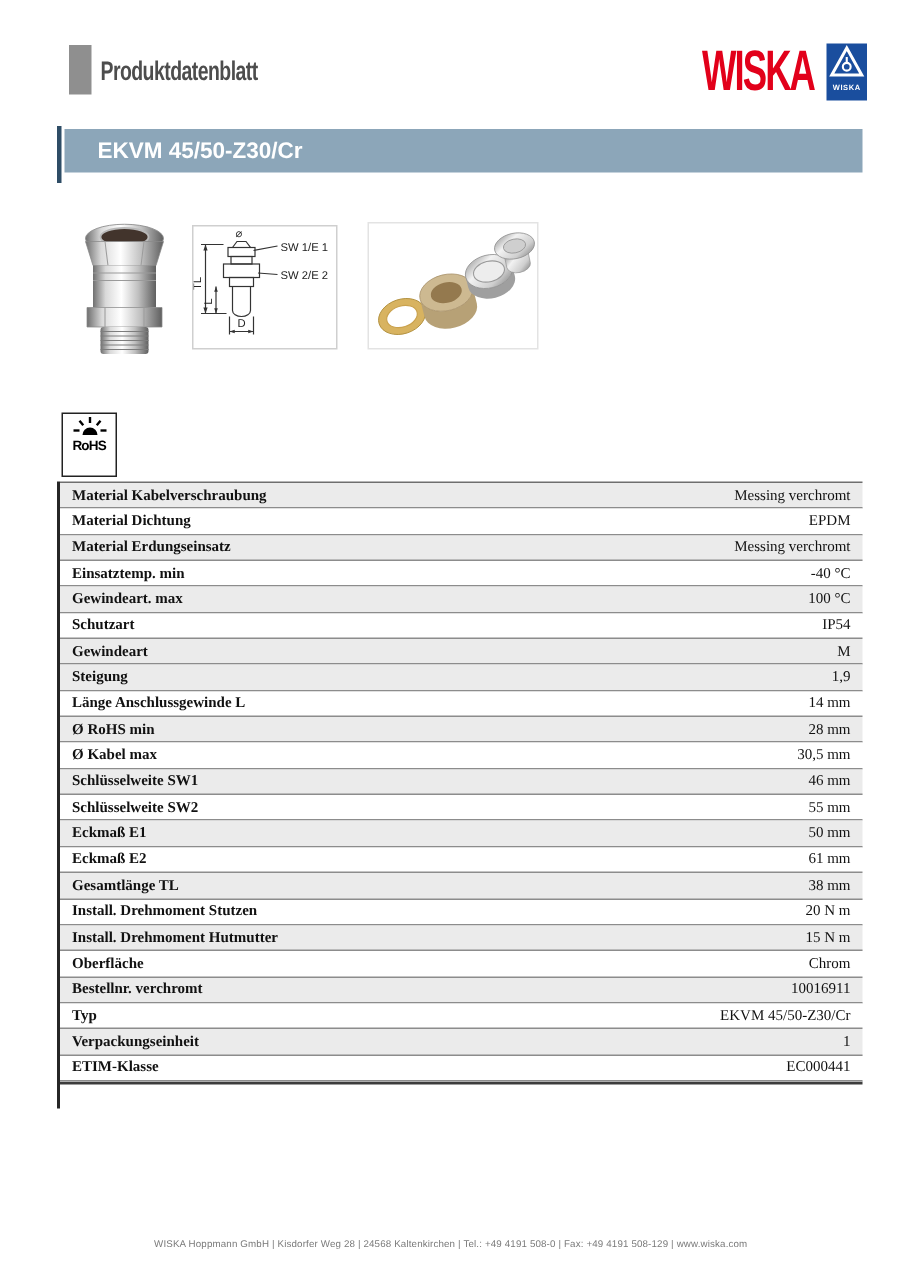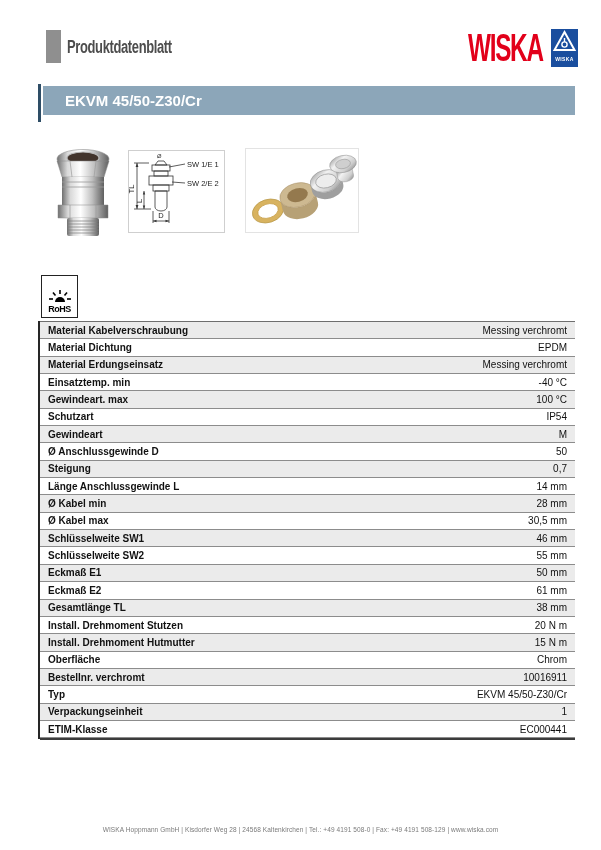--- a/index.html
+++ b/index.html
@@ -29,33 +29,33 @@
     color:#fff;font-size:15px;font-weight:bold;line-height:29px;padding-left:22px;box-sizing:border-box;
   }
   
   .img-photo{position:absolute;left:50px;top:147px;width:66px;height:92px;}
   .img-drawing{position:absolute;left:128px;top:150px;width:97px;height:83px;border:1px solid #cfcfcf;box-sizing:border-box;background:#fff;}
   .img-exploded{position:absolute;left:245px;top:148px;width:114px;height:85px;border:1px solid #e3e3e3;box-sizing:border-box;background:#fff;}
   .dim-label{font-size:7.5px;fill:#222;font-family:"Liberation Sans",sans-serif;}
   
   .rohs{
     position:absolute;left:41px;top:275px;width:37px;height:43px;border:1px solid #222;box-sizing:border-box;
-    display:flex;flex-direction:column;align-items:center;justify-content:flex-end;padding-bottom:3px;background:#fff;
+    display:flex;flex-direction:column;align-items:center;justify-content:flex-start;padding-bottom:3px;background:#fff;
   }
   .rohs-label{font-size:9px;font-weight:bold;letter-spacing:-0.5px;color:#000;margin-top:-2px;}
   
   .table-accent{position:absolute;left:38px;top:321px;width:2px;height:418px;background:#262626;}
   .spec-table{
     position:absolute;left:40px;top:321px;width:535px;
     border-top:1px solid #6e6e6e;border-bottom:2px solid #3c3c3c;box-sizing:border-box;
   }
   .t-row{
     display:flex;justify-content:space-between;align-items:center;
     height:16.35px;border-bottom:1px solid var(--separator,#8C8C8C);
-    padding:0 8px;background:#fff;
+    padding:0 8px;background:#fff;font-family:Liberation Serif, serif;
   }
   .t-row.odd{background:var(--row-alt,#EBEBEB);}
   .t-label{font-weight:bold;font-size:10px;color:#111;white-space:nowrap;}
   .t-value{font-size:10px;color:#111;white-space:nowrap;}
   
   .footer{
     position:absolute;left:0;top:826px;width:601px;text-align:center;
     font-size:6.5px;color:#7a7a7a;letter-spacing:0.1px;
   }
 </style>
@@ -219,34 +219,30 @@
         <span class="t-value">100 °C</span>
       </div>
       <div class="t-row even">
         <span class="t-label">Schutzart</span>
         <span class="t-value">IP54</span>
       </div>
       <div class="t-row odd">
         <span class="t-label">Gewindeart</span>
         <span class="t-value">M</span>
       </div>
-      <div class="t-row even">
-        <span class="t-label">Ø Anschlussgewinde D</span>
-        <span class="t-value">50</span>
-      </div>
       <div class="t-row odd">
         <span class="t-label">Steigung</span>
-        <span class="t-value">0,7</span>
+        <span class="t-value">1,9</span>
       </div>
       <div class="t-row even">
         <span class="t-label">Länge Anschlussgewinde L</span>
         <span class="t-value">14 mm</span>
       </div>
       <div class="t-row odd">
-        <span class="t-label">Ø Kabel min</span>
+        <span class="t-label">Ø RoHS min</span>
         <span class="t-value">28 mm</span>
       </div>
       <div class="t-row even">
         <span class="t-label">Ø Kabel max</span>
         <span class="t-value">30,5 mm</span>
       </div>
       <div class="t-row odd">
         <span class="t-label">Schlüsselweite SW1</span>
         <span class="t-value">46 mm</span>
       </div>

